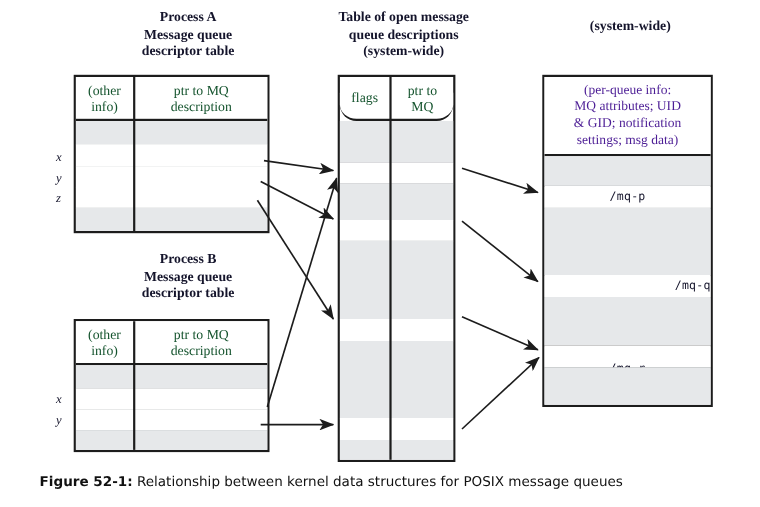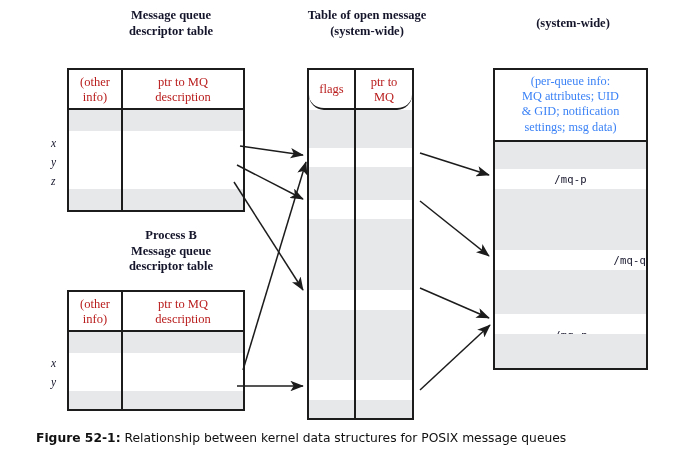--- a/index.html
+++ b/index.html
@@ -13,51 +13,53 @@
   .tbl{position:absolute;box-sizing:border-box;border:2px solid #1c1c1c;background:#ffffff;}
   .row{position:absolute;left:0;right:0;box-sizing:border-box;}
   .row.shaded{background:#e6e8ea;}
   .row.plain{background:#ffffff;}
   .hdrrow{position:absolute;left:0;right:0;box-sizing:border-box;
           border-bottom:2px solid #1c1c1c;background:#ffffff;}
   .vsep{position:absolute;top:0;bottom:0;width:0;border-left:2px solid #1c1c1c;}
   .hsep{position:absolute;left:0;right:0;height:0;border-top:1.4px solid #6f7477;}
   .hsep.dark{border-top:1.6px solid #2b2b2b;}
 
-  .cellhdr{position:absolute;text-align:center;font-size:12.5px;line-height:15px;color:#b91c1c;}
+  .cellhdr{position:absolute;text-align:center;font-size:12.5px;line-height:15px;color:#14532d;}
 
   .mono{position:absolute;left:0;right:0;text-align:center;
         font-family:"DejaVu Sans Mono","Liberation Mono",monospace;
         font-size:10.5px;letter-spacing:.2px;color:#14142b;}
 
   .info{position:absolute;left:2px;right:2px;text-align:center;
-        font-size:12.3px;line-height:15.2px;color:#3b82f6;}
+        font-size:12.3px;line-height:15.2px;color:#4c1d95;}
 
   .sidelbl{position:absolute;font-style:italic;font-size:11.5px;color:#14142b;}
 
   .caption{position:absolute;left:36px;top:431px;width:640px;
            font-family:"DejaVu Sans","Liberation Sans",sans-serif;
            font-size:12.3px;color:#111111;}
   .caption b{font-weight:bold;}
 
   svg.arrows{position:absolute;left:0;top:0;width:691px;height:461px;
              pointer-events:none;overflow:visible;}
 </style>
 </head>
 <body>
 
 <div id="fig">
 
   <div class="heading" style="left:86px;top:8px;width:170px;">
+    <div>Process A</div>
     <div>Message queue</div>
     <div>descriptor table</div>
   </div>
 
   <div class="heading" style="left:272px;top:8px;width:190px;">
     <div>Table of open message</div>
+    <div>queue descriptions</div>
     <div>(system-wide)</div>
   </div>
 
   <div class="heading" style="left:478px;top:16px;width:190px;">
     <div>(system-wide)</div>
   </div>
 
   <div class="heading" style="left:86px;top:228px;width:170px;">
     <div>Process B</div>
     <div>Message queue</div>

